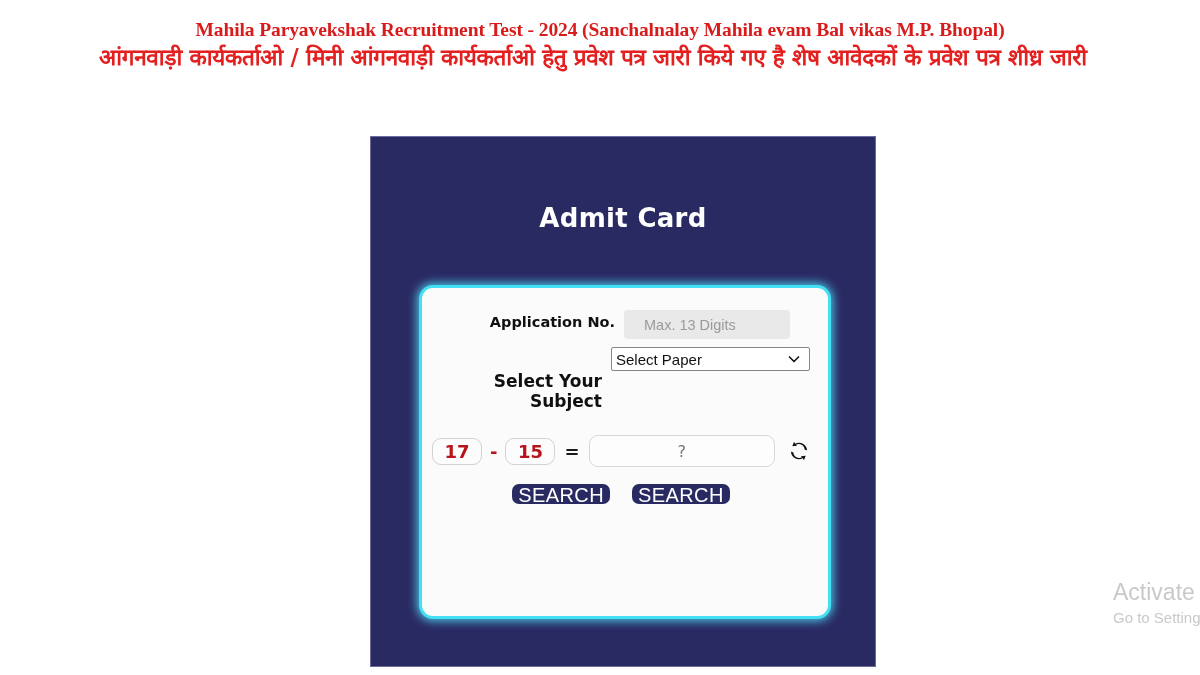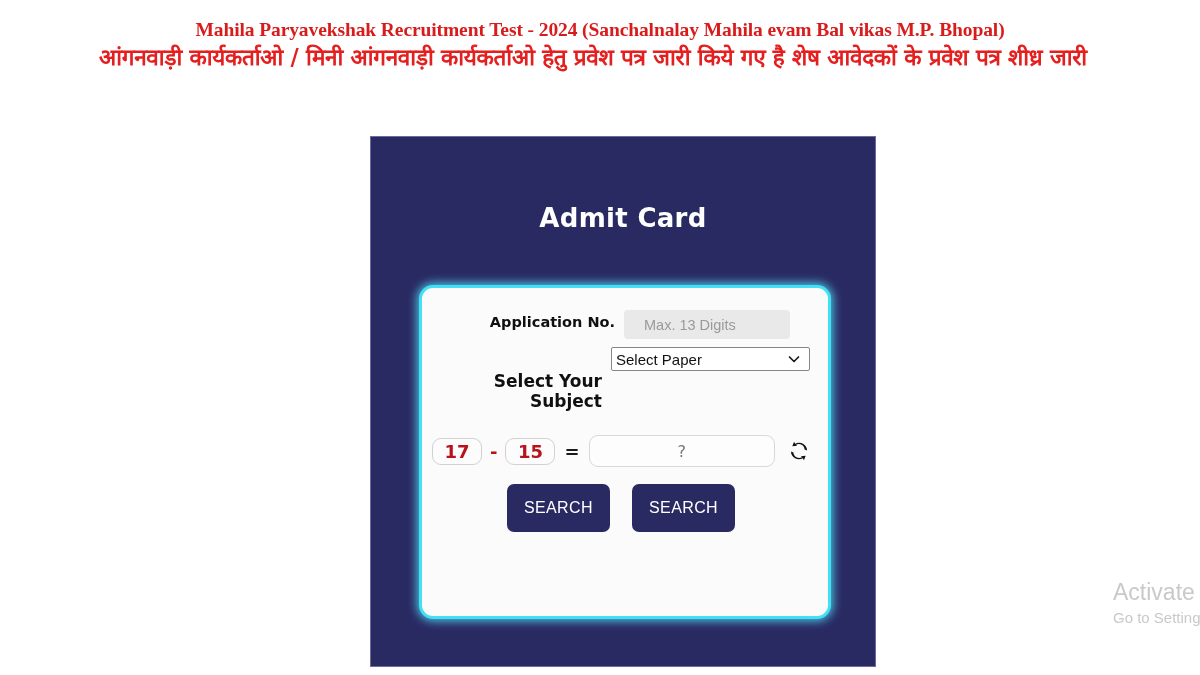--- a/index.html
+++ b/index.html
@@ -210,24 +210,24 @@
     display: flex;
     justify-content: center;
     gap: 22px;
     margin-top: 17px;
   }
   .action-btn {
     background: #2a2a63;
     color: #ffffff;
     border: none;
     border-radius: 7px;
-    height: 48px;
-    padding: 0 17px;
-    font-family: "Liberation Sans", sans-serif;
-    font-size: 16px;
+    height: 20px;
+    padding: 0 6px;
+    font-family: "Liberation Sans", sans-serif;
+    font-size: 20px;
     letter-spacing: 0.4px;
     cursor: pointer;
   }
 
   
   #watermark {
     position: absolute;
     left: 1113px;
     top: 580px;
     width: 200px;

